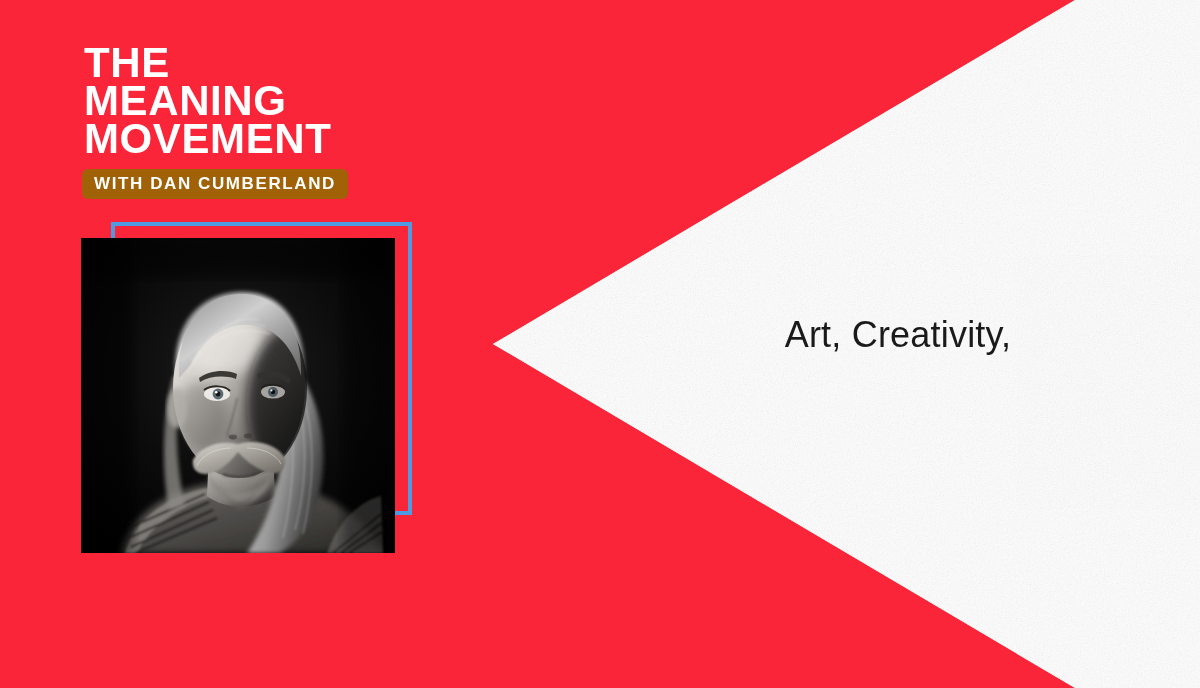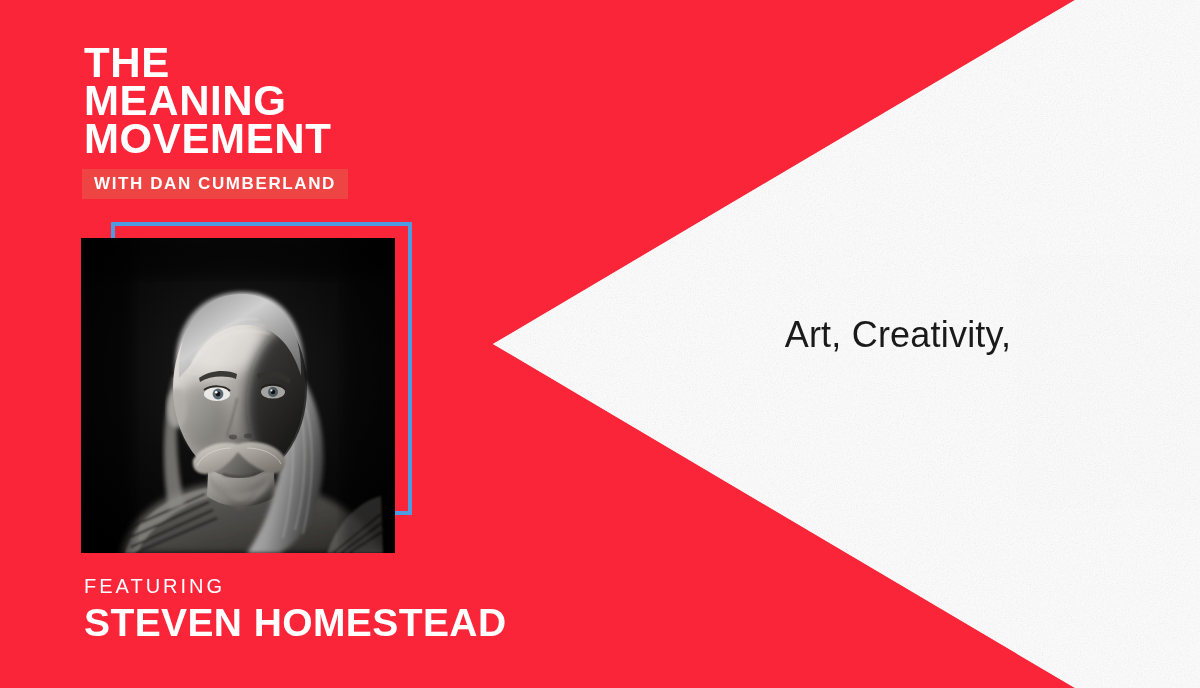--- a/index.html
+++ b/index.html
@@ -45,23 +45,24 @@
     font-size: 42px;
     line-height: 38px;
     font-weight: 700;
     letter-spacing: 0.6px;
     white-space: nowrap;
   }
   #host-badge {
     position: absolute;
     left: 82px;
     top: 169px;
-    background: #ef4444;
+    background: #a16207;
     padding: 5px 12px 6px 12px;
     display: inline-block;
+    border-radius: 6px;
   }
   #host-badge .host-text {
     color: #ffffff;
     font-size: 17px;
     font-weight: 700;
     letter-spacing: 1.6px;
     white-space: nowrap;
     line-height: 19px;
   }
 
@@ -335,22 +336,18 @@
         <rect width="314" height="315" fill="url(#bgGlow)" opacity="0"></rect>
         <g opacity="0.85">
           <rect x="0" y="0" width="52" height="315" fill="#000000" opacity="0.55" filter="url(#soft6)"></rect>
           <rect x="262" y="0" width="52" height="315" fill="#000000" opacity="0.45" filter="url(#soft6)"></rect>
           <rect x="0" y="0" width="314" height="40" fill="#000000" opacity="0.5" filter="url(#soft6)"></rect>
         </g>
       </g>
     </svg>
   </div>
 
-  <div id="featuring">
-    <span class="feat-label">FEATURING</span>
-    <span class="feat-name">STEVEN HOMESTEAD</span>
-  </div>
 
   <div id="episode-title">
     <span class="ep-line">Art, Creativity,</span>
   </div>
 
 </div>
 
 </body></html>

